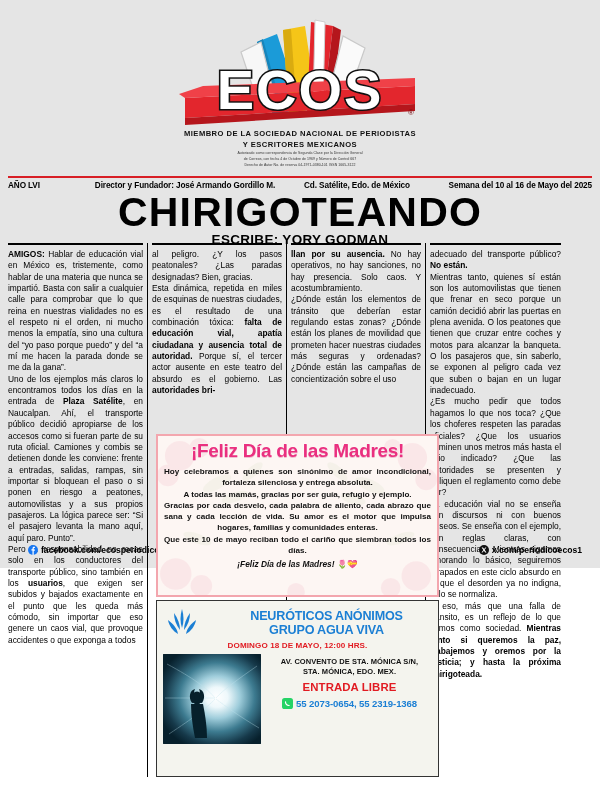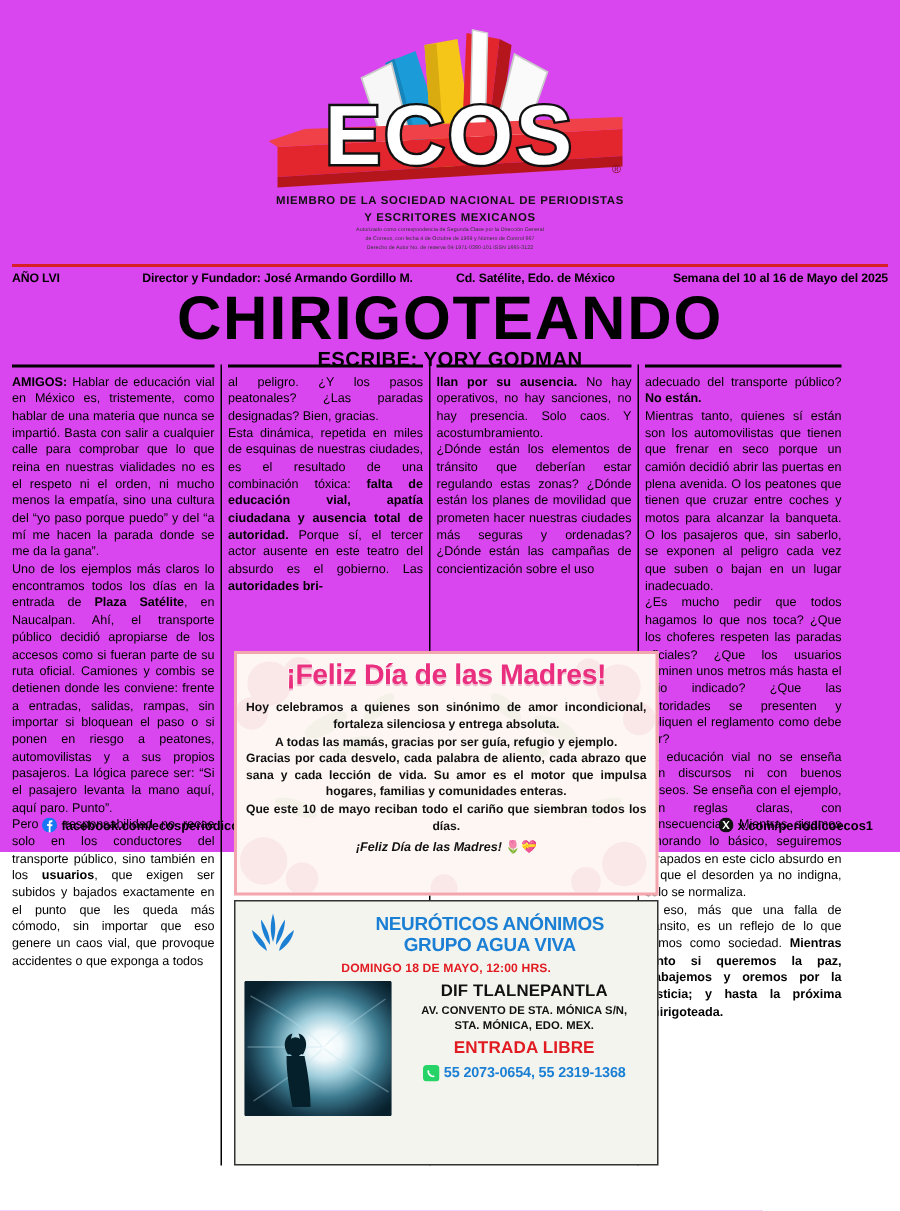--- a/index.html
+++ b/index.html
@@ -2,21 +2,21 @@
 <html><head>
 <meta charset="utf-8">
 <style>
   * { box-sizing: border-box; margin: 0; padding: 0; }
   html, body {
     width: 600px; height: 807px;
     background: #ffffff;
     font-family: "Liberation Sans", sans-serif;
     overflow: hidden;
   }
-  .page { position: relative; width: 600px; height: 568px; background: #d946ef; }
+  .page { position: relative; width: 600px; height: 568px; background: #e5e5e5; }
 
   
   .masthead { position: relative; width: 600px; height: 172px; }
   .logo-wrap { position: absolute; left: 0; right: 0; top: 8px; height: 122px; }
   .logo-svg { display: block; margin: 0 auto; }
   .member-line {
     text-align: center;
     font-size: 7.6px;
     font-weight: bold;
     letter-spacing: .45px;
@@ -409,21 +409,20 @@
           </g>
           <g fill="#06202b">
             <ellipse cx="34" cy="44" rx="5.5" ry="6.5"></ellipse>
             <path d="M28 50 C28 62 30 74 32 84 L44 84 C44 72 42 60 40 50 Z"></path>
             <path d="M29 49 C25 43 27 36 32 35 C30 40 31 45 34 48 Z"></path>
             <path d="M39 49 C43 43 41 36 36 35 C38 40 37 45 34 48 Z"></path>
           </g>
         </svg>
       </div>
       <div class="neuro-info">
-        <div class="neuro-dif">DIF TLALNEPANTLA</div>
         <div class="neuro-addr">
           <div>AV. CONVENTO DE STA. MÓNICA S/N,</div>
           <div>STA. MÓNICA, EDO. MEX.</div>
         </div>
         <div class="neuro-entrada">ENTRADA LIBRE</div>
         <div class="neuro-phone">
           <svg width="11" height="11" viewBox="0 0 11 11">
             <rect width="11" height="11" rx="2.6" fill="#25d366"></rect>
             <path d="M3.3 3.1 C2.5 4.3 3.1 6 4.1 7 C5.1 8 6.8 8.5 7.9 7.7 L7 6.8 L6.1 7.1 L4 5 L4.3 4.1 Z" fill="#fff"></path>
           </svg>

